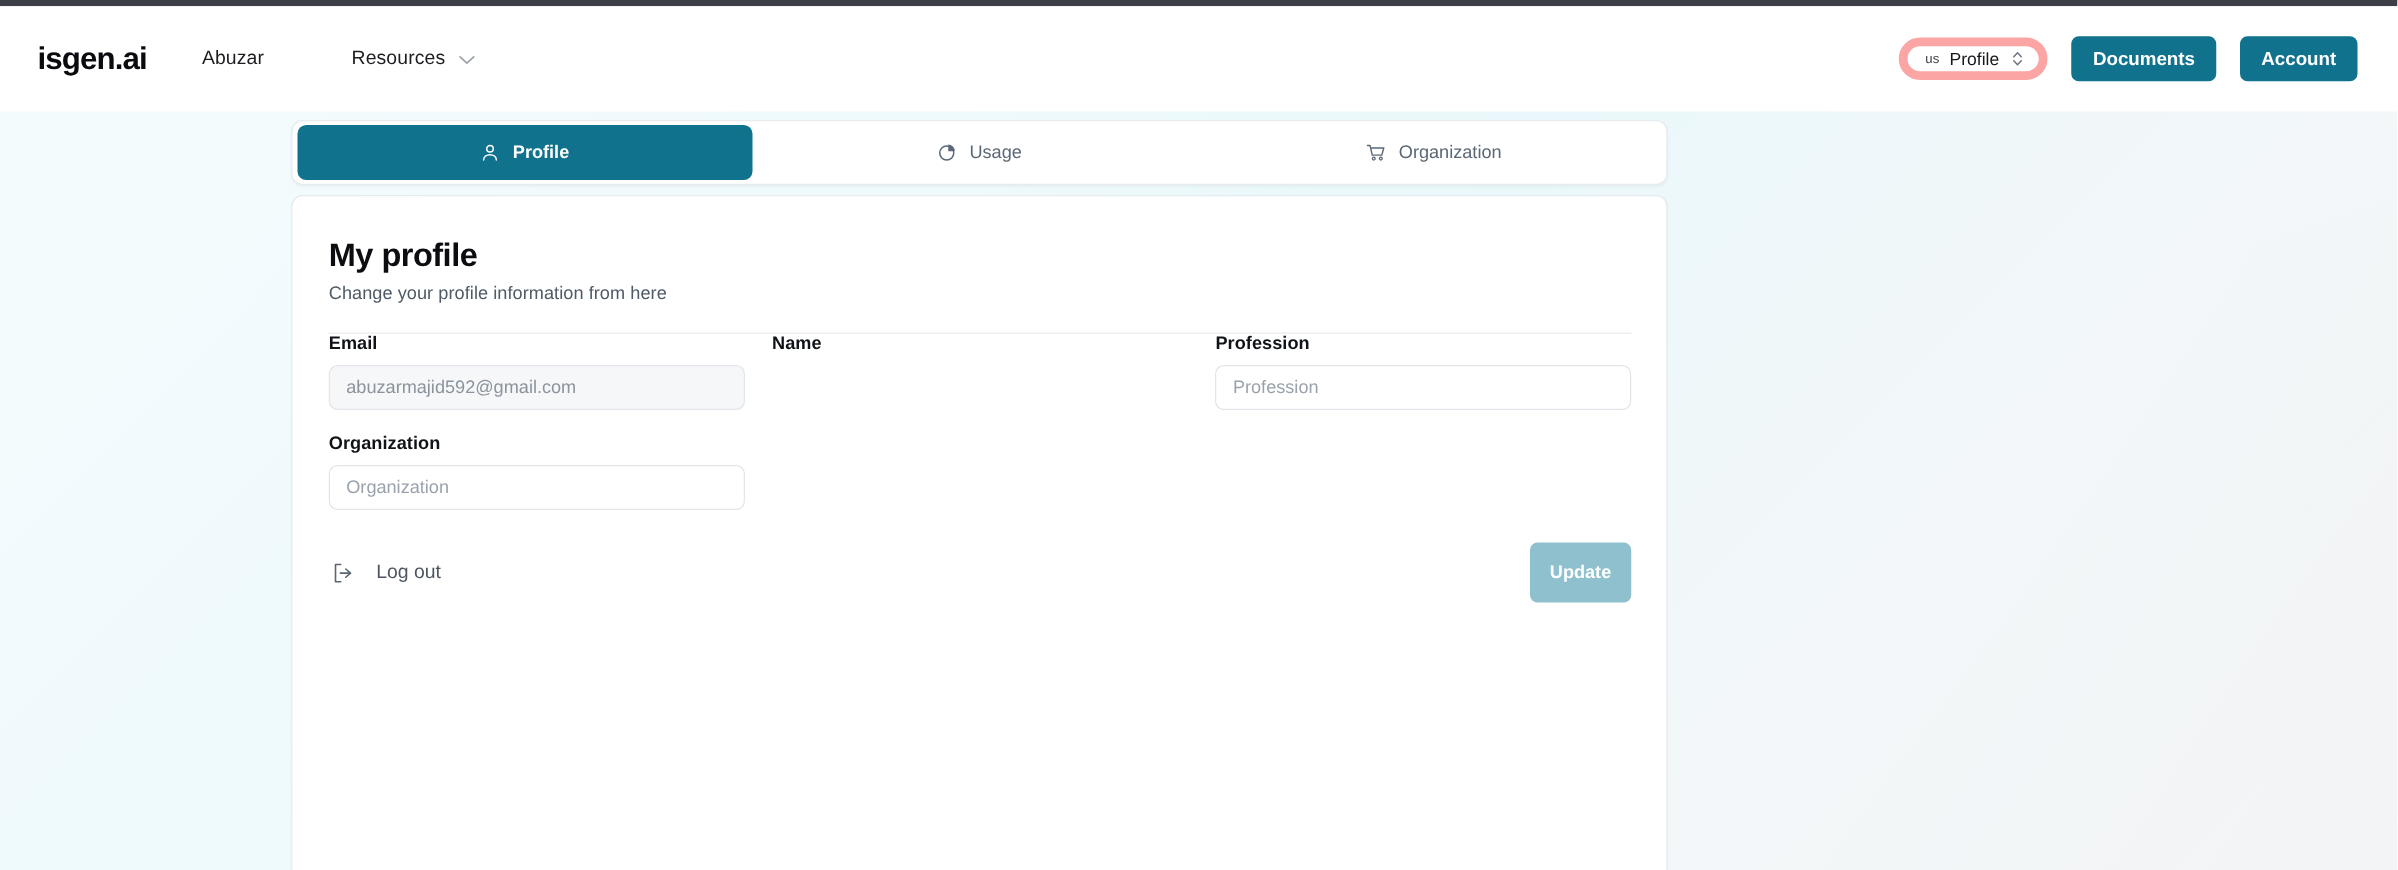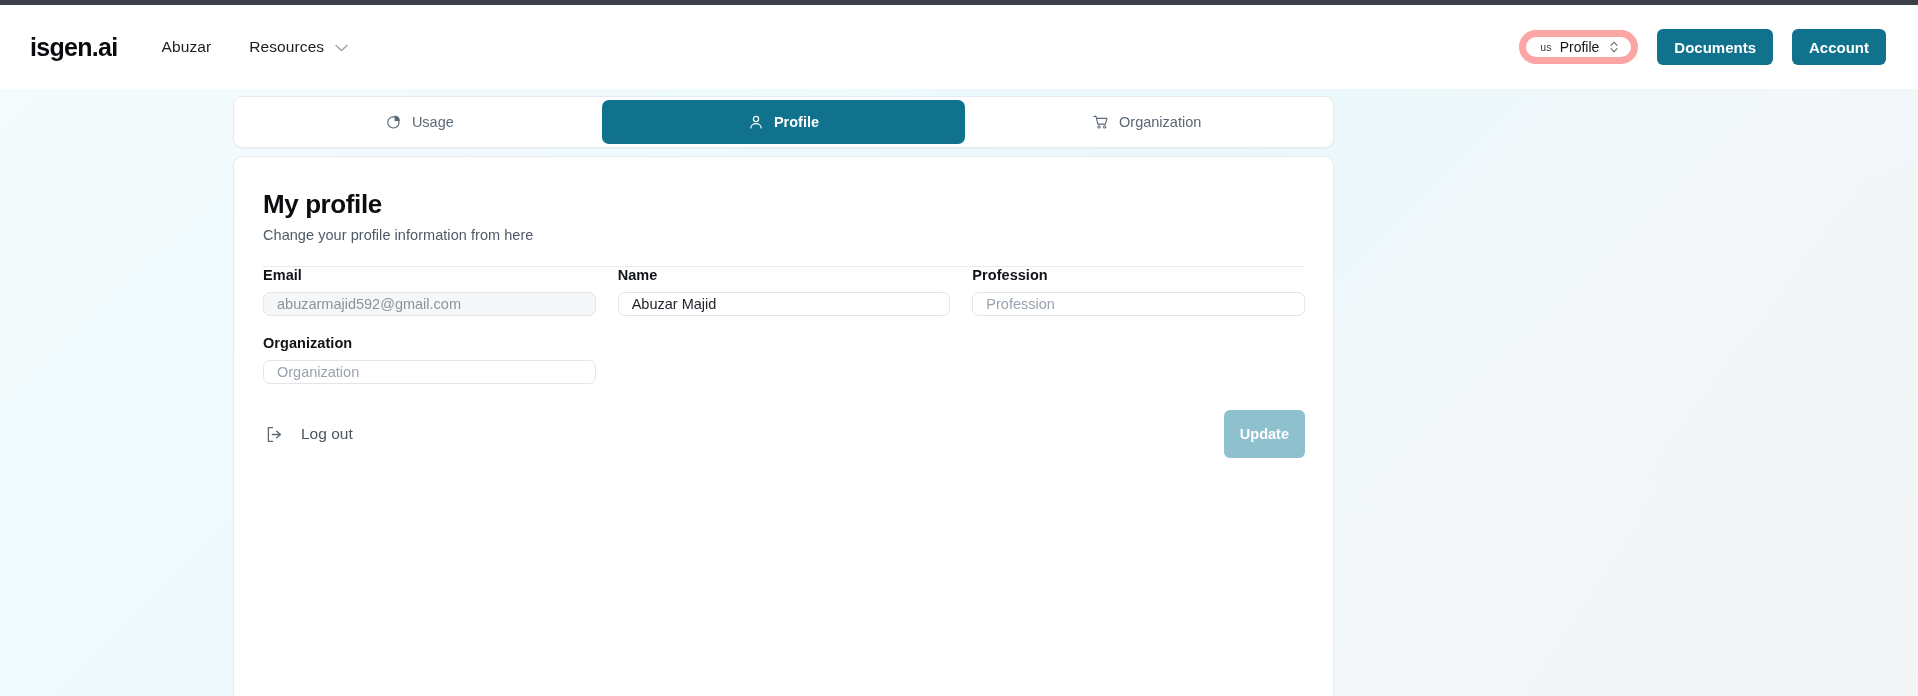--- a/index.html
+++ b/index.html
@@ -58,20 +58,21 @@
     letter-spacing: 0.1px;
     cursor: pointer;
     white-space: nowrap;
   }
 
   .nav-link-with-caret {
     display: flex;
     align-items: center;
     gap: 11px;
     cursor: pointer;
+    margin-left: 32px;
   }
 
   .caret-down {
     width: 13px;
     height: 8px;
     display: inline-block;
     position: relative;
     top: 1px;
   }
   .caret-down svg { display: block; }
@@ -254,21 +255,21 @@
     font-size: 14.5px;
     font-weight: 700;
     color: #101318;
     letter-spacing: 0.05px;
     margin-bottom: 9px;
     display: block;
   }
 
   .text-input {
     width: 100%;
-    height: 24px;
+    height: 36px;
     border: 1px solid #e2e5e9;
     border-radius: 7px;
     background: #ffffff;
     padding: 0 13px;
     font-size: 14.5px;
     color: #21262c;
     font-family: "Liberation Sans", sans-serif;
     outline: none;
   }
 
@@ -363,38 +364,38 @@
     <button class="btn-primary">Documents</button>
     <button class="btn-primary">Account</button>
   </div>
 </header>
 
 <main class="page">
   <div class="content-col">
 
     <div class="tabbar">
 
+      <div class="tab active">
+        <span class="tab-icon">
+          <svg width="16" height="16" viewBox="0 0 16 16" fill="none">
+            <circle cx="8" cy="5" r="2.6" stroke="#ffffff" stroke-width="1.2"></circle>
+            <path d="M2.9 14c0-2.6 2.3-4.3 5.1-4.3s5.1 1.7 5.1 4.3" stroke="#ffffff" stroke-width="1.2" stroke-linecap="round"></path>
+          </svg>
+        </span>
+        <span>Profile</span>
+      </div>
+
       <div class="tab">
         <span class="tab-icon">
           <svg width="16" height="16" viewBox="0 0 16 16" fill="none">
             <circle cx="7.4" cy="8.4" r="5.6" stroke="#5b6876" stroke-width="1.2"></circle>
             <path d="M8.6 1.6a5.6 5.6 0 0 1 5.3 5.3H8.6z" fill="#5b6876"></path>
           </svg>
         </span>
         <span>Usage</span>
-      </div>
-
-      <div class="tab active">
-        <span class="tab-icon">
-          <svg width="16" height="16" viewBox="0 0 16 16" fill="none">
-            <circle cx="8" cy="5" r="2.6" stroke="#ffffff" stroke-width="1.2"></circle>
-            <path d="M2.9 14c0-2.6 2.3-4.3 5.1-4.3s5.1 1.7 5.1 4.3" stroke="#ffffff" stroke-width="1.2" stroke-linecap="round"></path>
-          </svg>
-        </span>
-        <span>Profile</span>
       </div>
 
       <div class="tab">
         <span class="tab-icon">
           <svg width="17" height="16" viewBox="0 0 17 16" fill="none">
             <path d="M1 2h2.2l1.9 8.2h8.1l1.7-6H4.6" stroke="#5b6876" stroke-width="1.2" stroke-linecap="round" stroke-linejoin="round"></path>
             <circle cx="6.4" cy="13.2" r="1.2" stroke="#5b6876" stroke-width="1.1"></circle>
             <circle cx="12.4" cy="13.2" r="1.2" stroke="#5b6876" stroke-width="1.1"></circle>
           </svg>
         </span>
@@ -411,21 +412,20 @@
 
       <div class="form-grid">
 
         <div>
           <label class="field-label">Email</label>
           <input class="text-input disabled" type="text" disabled="" value="abuzarmajid592@gmail.com" style="">
         </div>
 
         <div>
           <label class="field-label">Name</label>
-          <input class="text-input" type="text" value="Abuzar Majid" style="">
         </div>
 
         <div>
           <label class="field-label">Profession</label>
           <input class="text-input" type="text" placeholder="Profession" style="">
         </div>
 
         <div>
           <label class="field-label">Organization</label>
           <input class="text-input" type="text" placeholder="Organization" style="">

